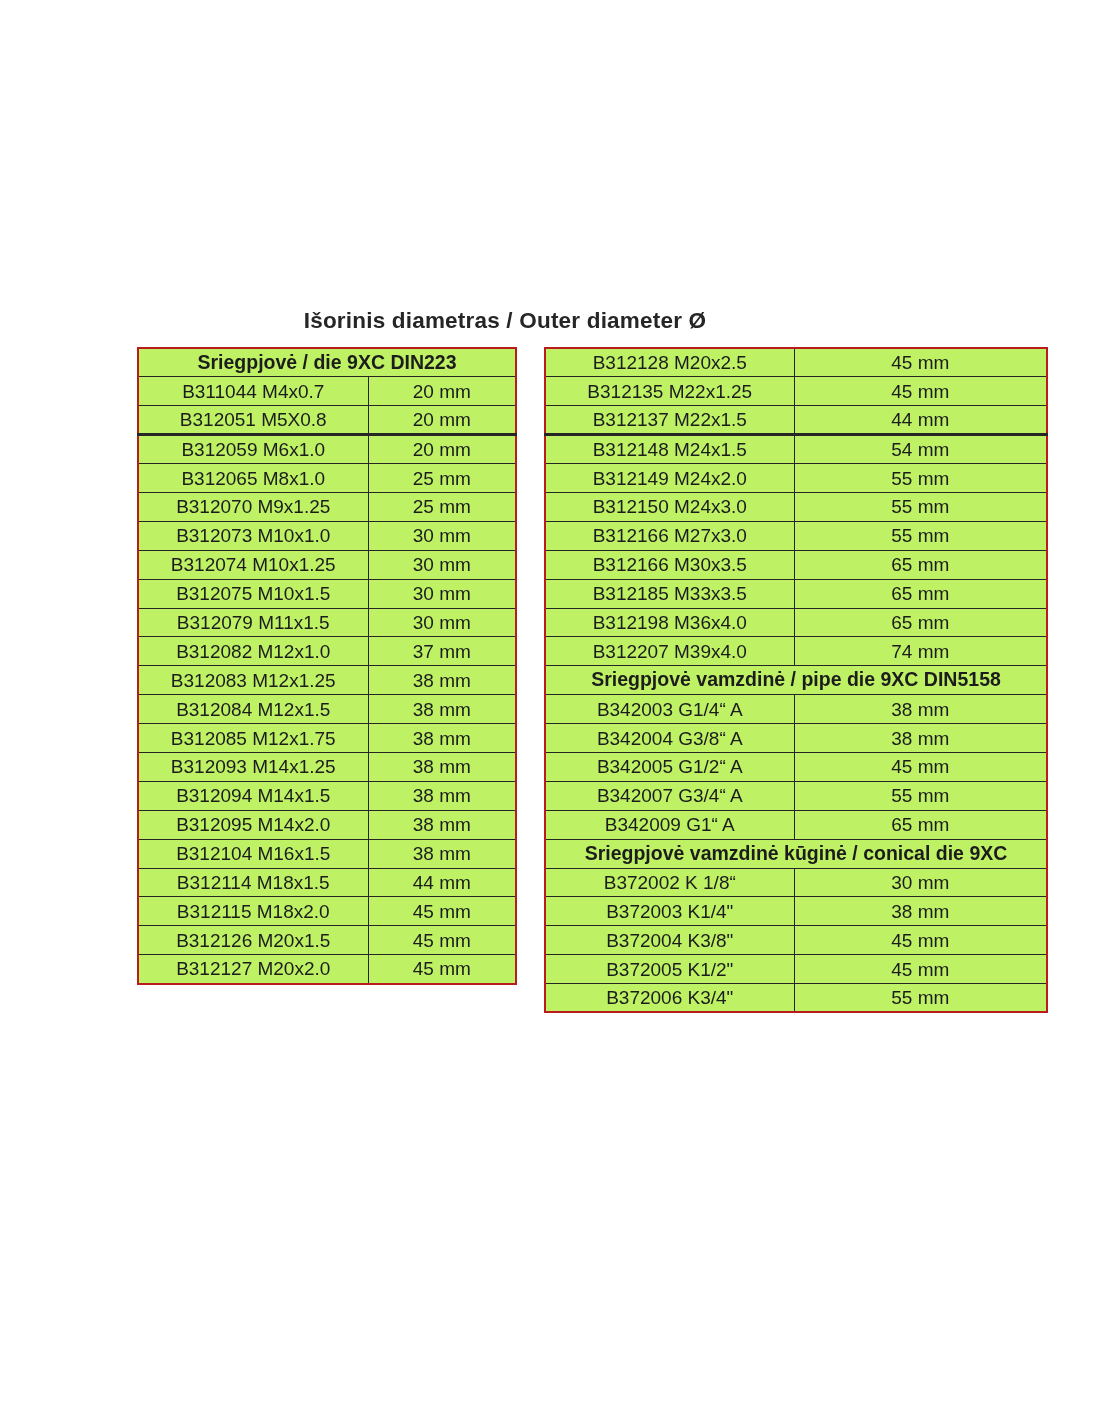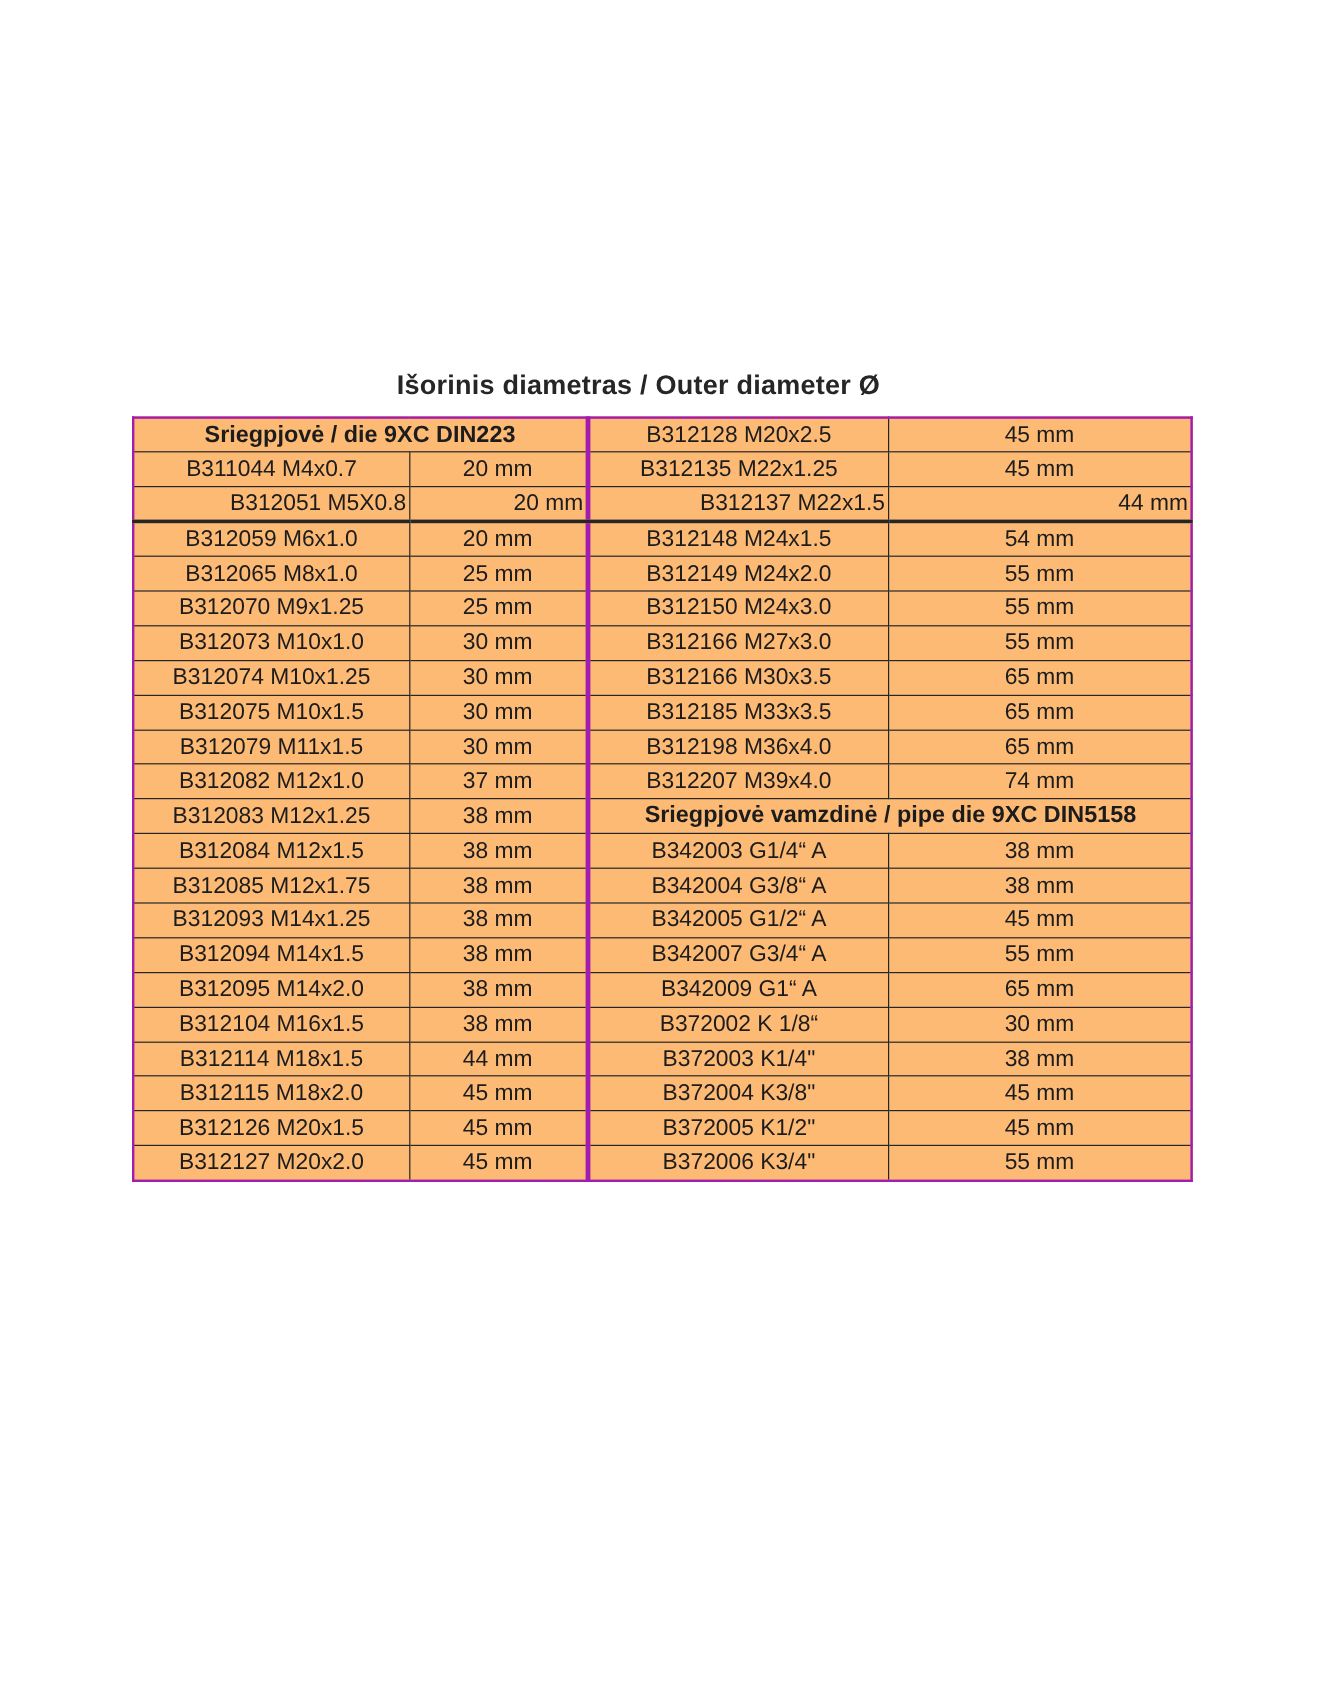--- a/index.html
+++ b/index.html
@@ -5,56 +5,57 @@
   * { box-sizing: border-box; margin: 0; padding: 0; }
   html, body { background: #ffffff; }
   body {
     width: 1100px; height: 1422px;
     position: relative;
     font-family: "Liberation Sans", sans-serif;
     color: #1c1c1c;
   }
   .title {
     position: absolute;
-    top: 308px; left: 72px; width: 920px;
+    top: 308px; left: 45px; width: 920px;
     text-align: center;
     font-size: 22.5px;
     font-weight: bold;
     color: #262626;
     letter-spacing: 0.2px;
   }
   .tables {
     position: absolute;
     top: 347px; left: 110px;
     display: flex;
     align-items: flex-start;
   }
   table {
     border-collapse: collapse;
     table-layout: fixed;
-    border: 2px solid #a21caf;
-    background: #fdba74;
+    border: 2px solid #b91c1c;
+    background: #bef264;
+    margin-left: 27px;
   }
   table.left  { width: 378px; }
   table.right { width: 502px; }
   td {
     border: 1.5px solid #262626;
     height: 28.9px;
     text-align: center;
     vertical-align: middle;
     font-size: 19px;
     line-height: 1;
     color: #1c1c1c;
     padding: 0 2px;
     white-space: nowrap;
     overflow: hidden;
   }
   tr.hdr td { font-weight: bold; font-size: 19.5px; }
   
-  tbody tr:nth-child(3) td { border-bottom-width: 3px; text-align: right; }
+  tbody tr:nth-child(3) td { border-bottom-width: 3px; }
 </style>
 </head>
 <body>
 
 <div class="title">Išorinis diametras / Outer diameter Ø</div>
 
 <div class="tables">
   <table class="left">
     <colgroup>
         <col style="width:230px">
@@ -217,20 +218,23 @@
           <td>45 mm</td>
         </tr>
         <tr>
           <td>B342007 G3/4“ A</td>
           <td>55 mm</td>
         </tr>
         <tr>
           <td>B342009 G1“ A</td>
           <td>65 mm</td>
         </tr>
+        <tr class="hdr">
+          <td colspan="2">Sriegpjovė vamzdinė kūginė / conical die 9XC</td>
+        </tr>
         <tr>
           <td>B372002 K 1/8“</td>
           <td>30 mm</td>
         </tr>
         <tr>
           <td>B372003 K1/4"</td>
           <td>38 mm</td>
         </tr>
         <tr>
           <td>B372004 K3/8"</td>

